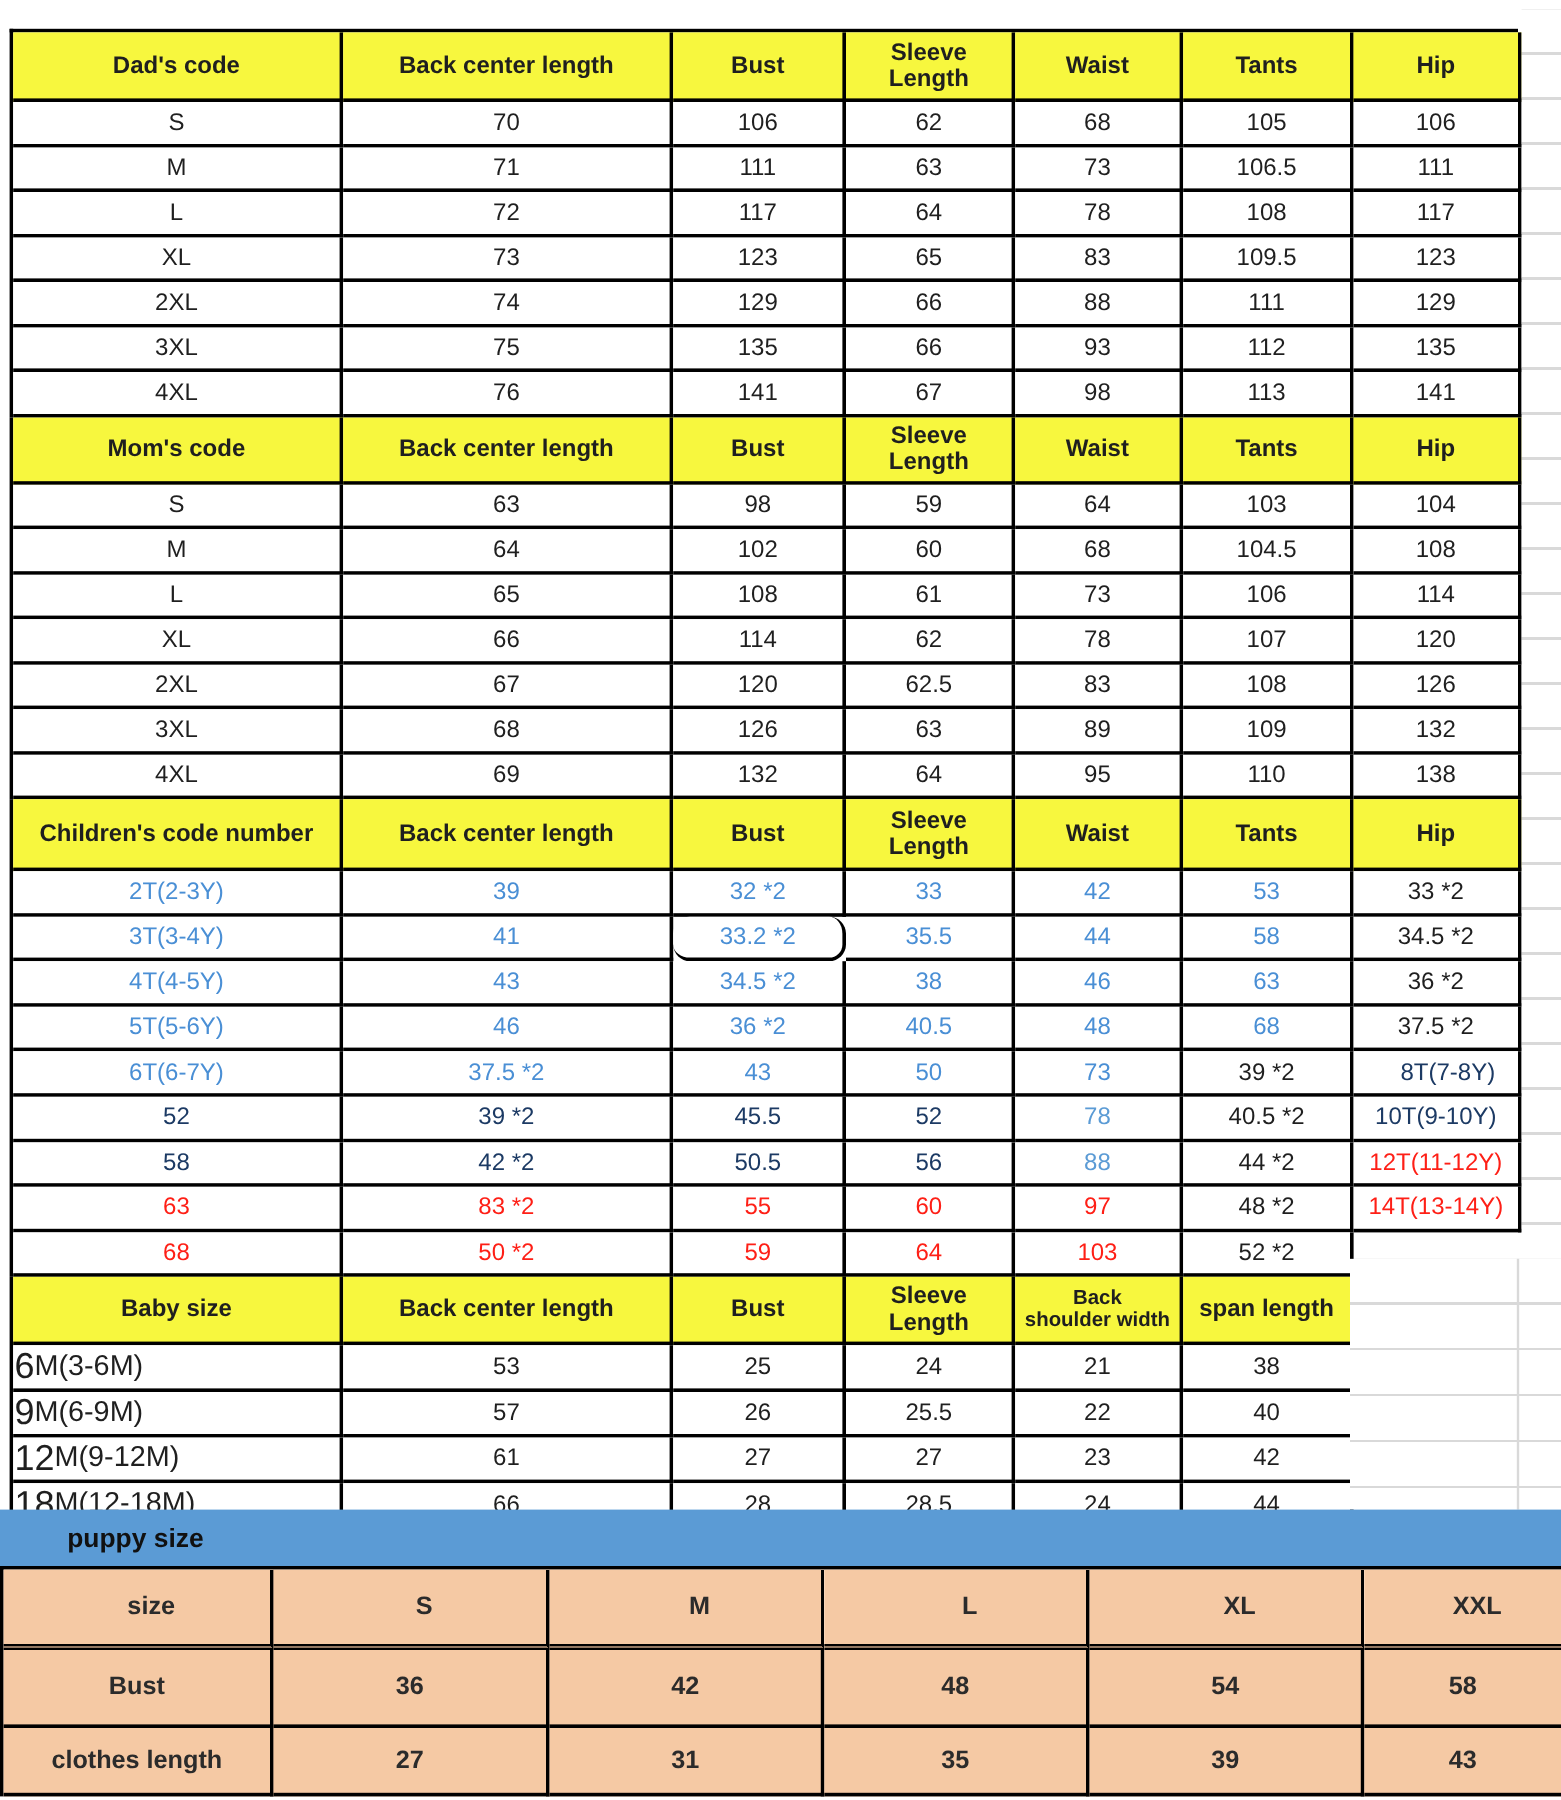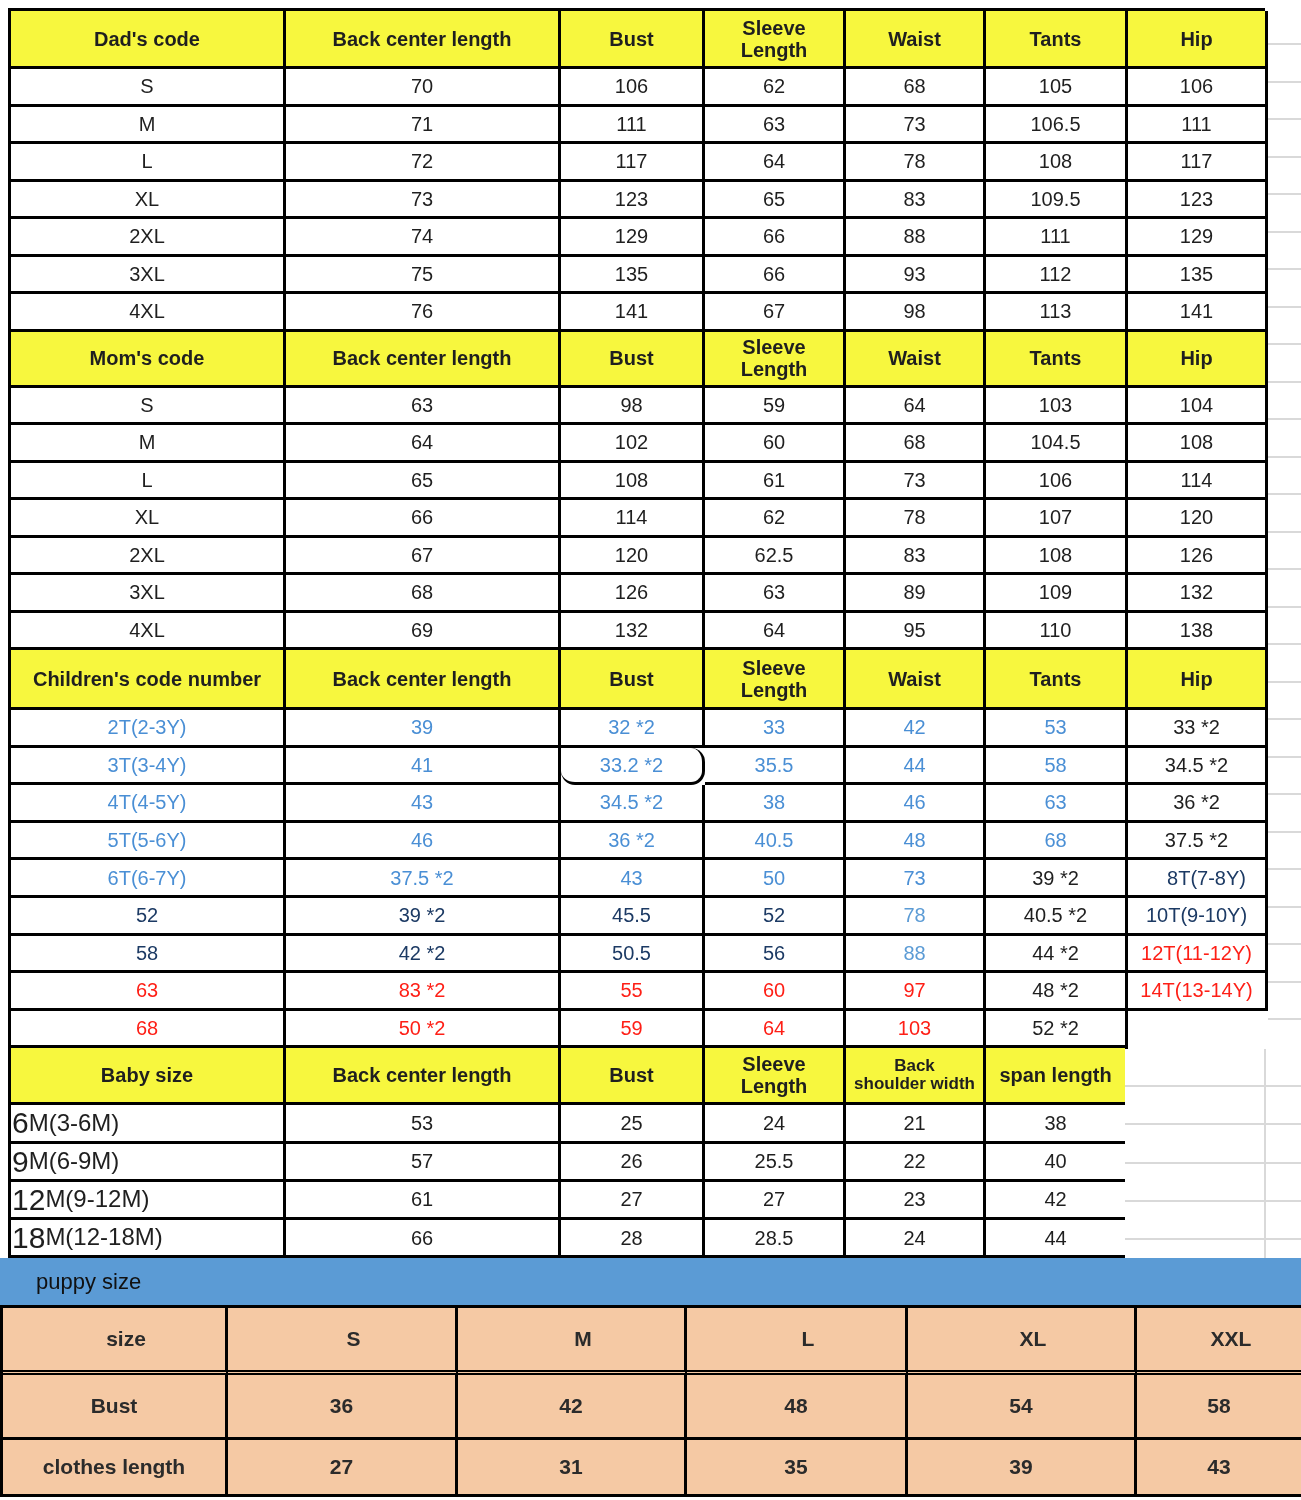--- a/index.html
+++ b/index.html
@@ -1,18 +1,18 @@
 <!DOCTYPE html>
 <html style="--yellow: #F7F73E; --peach: #F5C9A4; --bar: #5B9BD5; --grid: #D9D9D9; --black: #1F1F1F; --blue: #4A8FD5; --navy: #1C3A64; --lightblue: #5B9BD5; --red: #FE1F16;"><head>
 <meta charset="utf-8">
 <style>
   html,body{margin:0;padding:0;background:#fff;}
   #stage{position:relative;width:1301px;height:1500px;background:#fff;overflow:hidden;
          font-family:"Liberation Sans","DejaVu Sans",sans-serif;color:var(--black,#1f1f1f);}
-  #tables{position:absolute;left:8px;top:8px;width:1257px;}
+  #tables{position:absolute;left:8px;top:24px;width:1257px;}
   .sec{display:grid;border-left:3px solid #000;}
   .maincols{grid-template-columns:275px 275px 144px 141px 140px 142px 140px;}
   #dads{border-top:3px solid #000;grid-template-rows:58px repeat(7,37.5px);}
   #moms{grid-template-rows:56px repeat(7,37.5px);}
   #children{grid-template-rows:60px repeat(9,37.6px);}
   #baby{grid-template-columns:275px 275px 144px 141px 140px 142px;grid-template-rows:57px repeat(4,38.2px);}
   .cell{display:flex;align-items:center;justify-content:center;border-right:3px solid #000;
         border-bottom:3px solid #000;font-size:20px;line-height:1.1;text-align:center;
         white-space:pre-line;background:#fff;overflow:hidden;}
   .head{background:var(--yellow,#f7f73e);font-weight:bold;}
@@ -22,21 +22,21 @@
   .babylab .rest{font-size:24px;}
   
   .strip1{position:absolute;left:1268px;top:8px;width:33px;height:1041px;
           background:repeating-linear-gradient(to bottom,#fff 0 35.5px,var(--grid,#d9d9d9) 35.5px 37.5px);}
   .strip2{position:absolute;left:1125px;top:1049px;width:176px;height:209px;
           background:repeating-linear-gradient(to bottom,#fff 0 36.2px,var(--grid,#d9d9d9) 36.2px 38.2px);}
   .vline{position:absolute;left:1264px;top:1049px;width:2px;height:209px;background:var(--grid,#d9d9d9);}
   
   #puppybar{position:absolute;left:0;top:1258px;width:1301px;height:47px;background:var(--bar,#5b9bd5);
             display:flex;align-items:center;}
-  #puppybar span{font-size:22px;color:#111;padding-left:36px;font-weight:400;}
+  #puppybar span{font-size:22px;color:#111;padding-left:56px;font-weight:700;}
   #puppytable{position:absolute;left:0;top:1305px;width:1301px;display:grid;border-top:3px solid #000;
               border-left:3px solid #000;grid-template-columns:225px 230px 229px 221px 229px 167px;
               grid-template-rows:67px 65px 57px;}
   #puppytable .cell{background:var(--peach,#f5c9a4);font-weight:bold;font-size:21px;color:#2b2b2b;}
   #puppytable .cell.dbl{border-bottom:5px double #000;padding-left:24px;}
 </style>
 </head>
 <body>
 
 <div id="stage">

